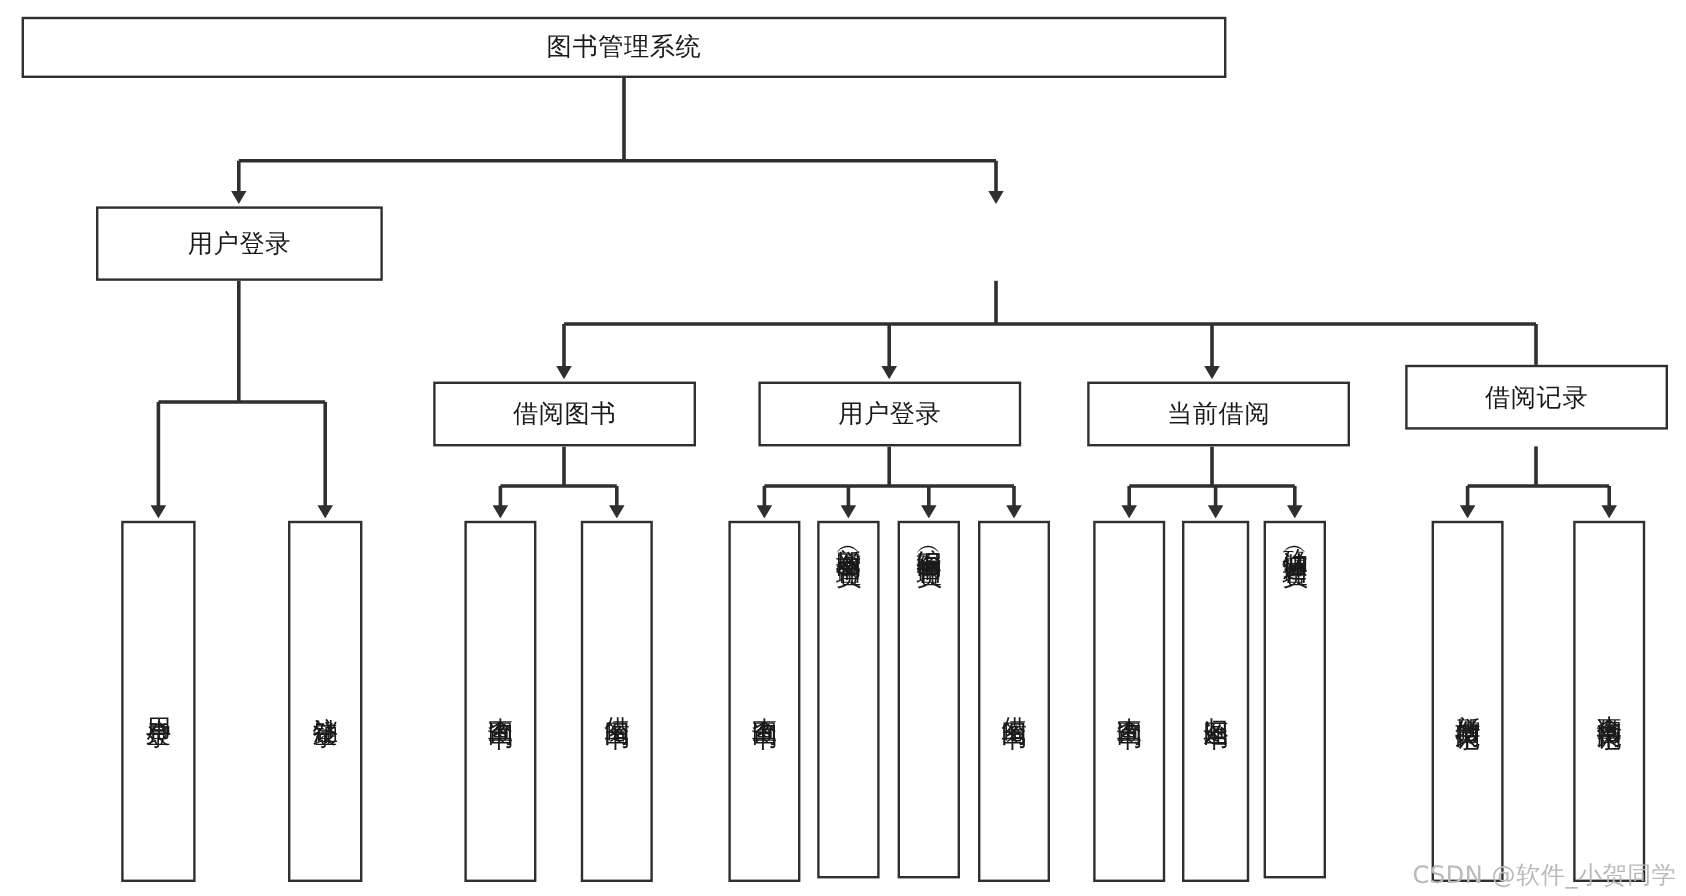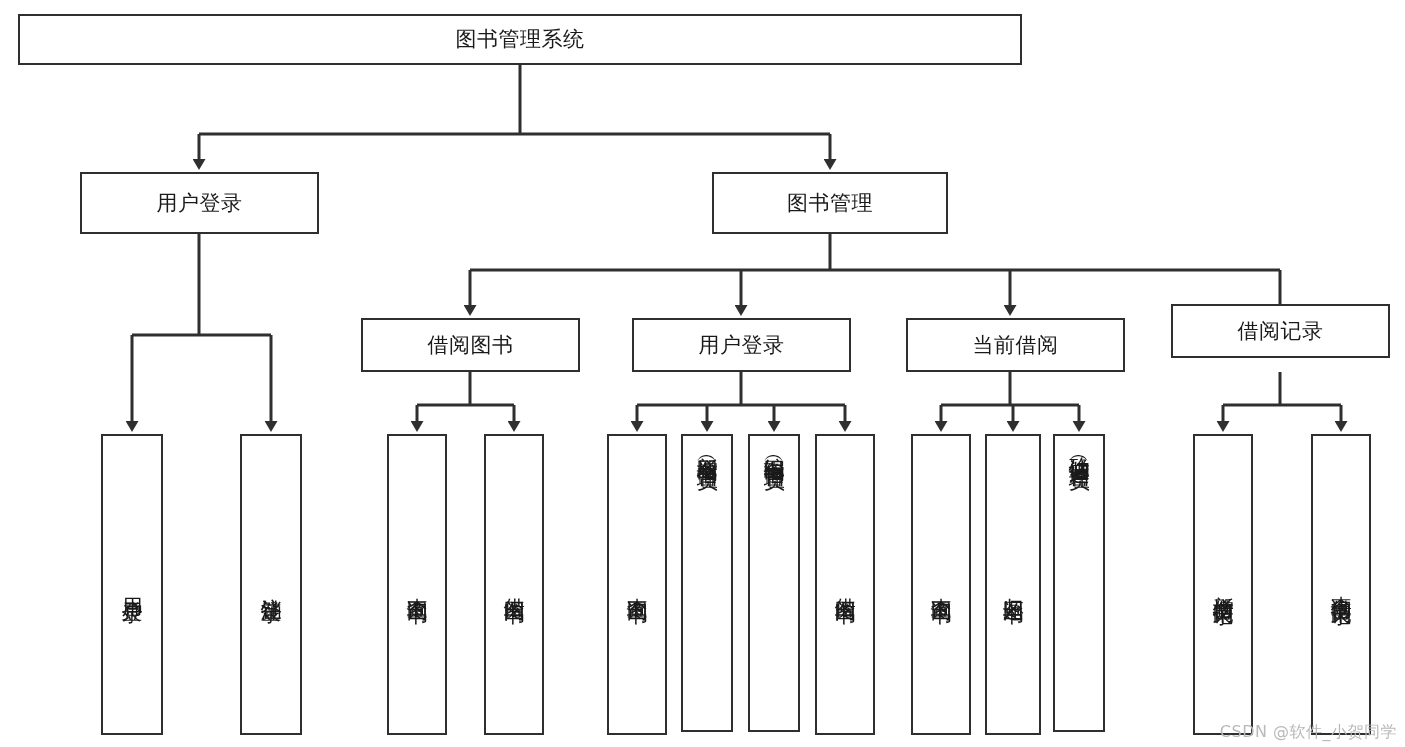--- a/index.html
+++ b/index.html
@@ -66,21 +66,21 @@
     padding-top: 4px;
   }
   .node.vert.mid {
     align-items: center;
     padding-top: 0;
   }
   #watermark {
     position: absolute;
     right: 8px;
     bottom: 4px;
-    font-size: 16px;
+    font-size: 20px;
     color: #b9b9b9;
     white-space: nowrap;
     letter-spacing: 0.5px;
   }
 </style>
 </head>
 <body>
 
 <div id="diagram-root">
 
@@ -136,23 +136,20 @@
     </g>
   </svg>
 
   <div class="node horiz" style="left:18px; top:14px; width:1004px; height:51px;">
     <span class="label">图书管理系统</span>
   </div>
 
   <div class="node horiz" style="left:80px; top:172px; width:239px; height:62px;">
     <span class="label">用户登录</span>
   </div>
-  <div class="node horiz" style="left:712px; top:172px; width:236px; height:62px;">
-    <span class="label">图书管理</span>
-  </div>
 
   <div class="node horiz" style="left:361px; top:318px; width:219px; height:54px;">
     <span class="label">借阅图书</span>
   </div>
   <div class="node horiz" style="left:632px; top:318px; width:219px; height:54px;">
     <span class="label">用户登录</span>
   </div>
   <div class="node horiz" style="left:906px; top:318px; width:219px; height:54px;">
     <span class="label">当前借阅</span>
   </div>

